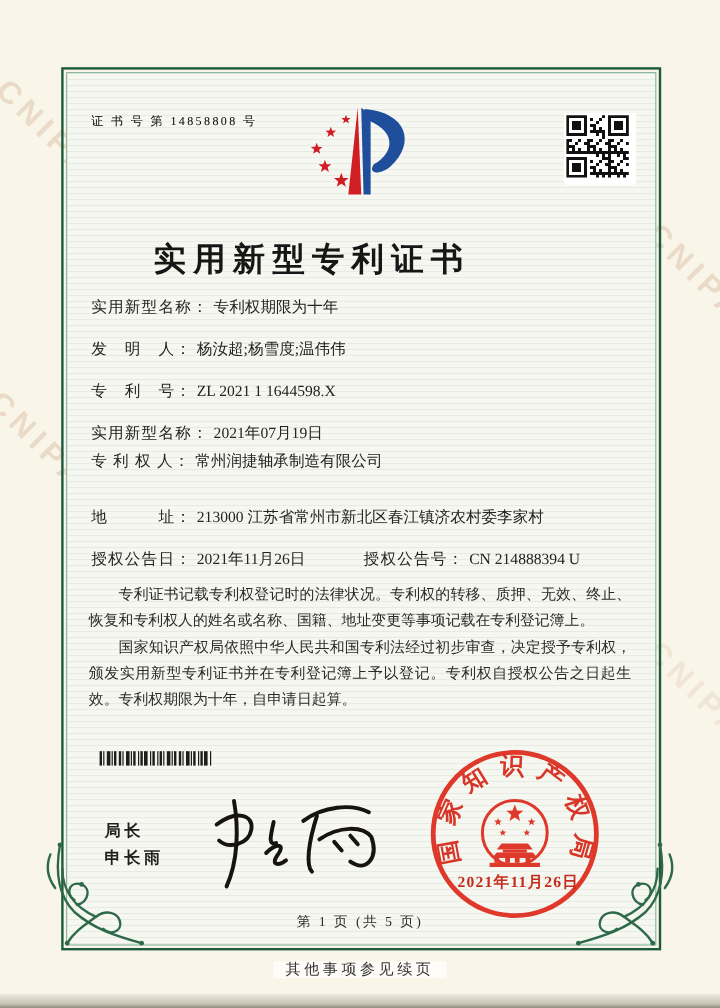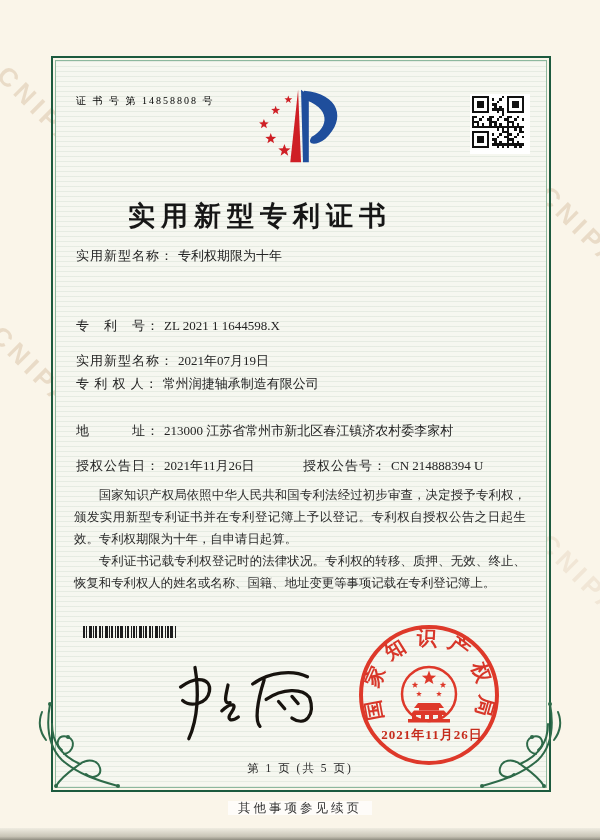--- a/index.html
+++ b/index.html
@@ -256,42 +256,45 @@
         <rect x="1" y="15" width="5" height="5" fill="#fff"></rect>
         <rect x="2" y="16" width="3" height="3" fill="#111"></rect>
       </svg>
   </div>
 
   <div class="title">实用新型专利证书</div>
 
   <div class="row" style="top:247px">
     <span class="lab">实用新型名称：</span><span class="val">专利权期限为十年</span>
   </div>
+  <div class="row" style="top:282px">
+    <span class="lab">发　明　人：</span><span class="val">杨汝超;杨雪度;温伟伟</span>
+  </div>
   <div class="row" style="top:317px">
     <span class="lab">专　利　号：</span><span class="val">ZL 2021 1 1644598.X</span>
   </div>
   <div class="row" style="top:352px">
     <span class="lab">实用新型名称：</span><span class="val">2021年07月19日</span>
   </div>
   <div class="row" style="top:375px">
     <span class="lab">专 利 权 人：</span><span class="val">常州润捷轴承制造有限公司</span>
   </div>
   <div class="row" style="top:422px">
     <span class="lab">地　　　址：</span><span class="val">213000 江苏省常州市新北区春江镇济农村委李家村</span>
   </div>
   <div class="row" style="top:457px">
     <span class="lab">授权公告日：</span><span class="val">2021年11月26日</span>
     <span class="pair2">
       <span class="lab">授权公告号：</span><span class="val">CN 214888394 U</span>
     </span>
   </div>
 
   <div class="paras">
+    <p>专利证书记载专利权登记时的法律状况。专利权的转移、质押、无效、终止、恢复和专利权人的姓名或名称、国籍、地址变更等事项记载在专利登记簿上。</p>
     <p>国家知识产权局依照中华人民共和国专利法经过初步审查，决定授予专利权，颁发实用新型专利证书并在专利登记簿上予以登记。专利权自授权公告之日起生效。专利权期限为十年，自申请日起算。</p>
-    <p>专利证书记载专利权登记时的法律状况。专利权的转移、质押、无效、终止、恢复和专利权人的姓名或名称、国籍、地址变更等事项记载在专利登记簿上。</p>
   </div>
 
   <div class="barcode">
       <i style="width: 2px; margin-right: 1px;"></i>
       <i style="width: 1px; margin-right: 2px;"></i>
       <i style="width: 3px; margin-right: 1px;"></i>
       <i style="width: 1px; margin-right: 1px;"></i>
       <i style="width: 2px; margin-right: 2px;"></i>
       <i style="width: 2px; margin-right: 1px;"></i>
       <i style="width: 1px; margin-right: 2px;"></i>
@@ -313,20 +316,24 @@
       <i style="width: 1px; margin-right: 2px;"></i>
       <i style="width: 3px; margin-right: 1px;"></i>
       <i style="width: 1px; margin-right: 1px;"></i>
       <i style="width: 2px; margin-right: 2px;"></i>
       <i style="width: 1px; margin-right: 1px;"></i>
       <i style="width: 2px; margin-right: 1px;"></i>
       <i style="width: 3px; margin-right: 2px;"></i>
       <i style="width: 1px; margin-right: 1px;"></i>
     </div>
 
+  <div class="director">
+    <div>局长</div>
+    <div>申长雨</div>
+  </div>
 
   <svg class="signature" viewBox="0 0 160 85">
     <g stroke="#17130e" stroke-width="3.2" fill="none" stroke-linecap="round" stroke-linejoin="round">
       <path d="M18,30 C34,18 48,22 46,34 C44,46 28,50 20,43"></path>
       <path d="M32,11 C36,34 35,60 26,80"></path>
       <path d="M64,28 C62,38 59,47 66,45"></path>
       <path d="M58,53 C67,44 74,46 67,55 C62,62 67,64 74,59"></path>
       <path d="M88,27 C104,15 127,13 141,20"></path>
       <path d="M99,23 C92,45 90,63 95,68"></path>
       <path d="M101,42 C117,31 136,31 143,40 C149,57 139,69 126,60"></path>

